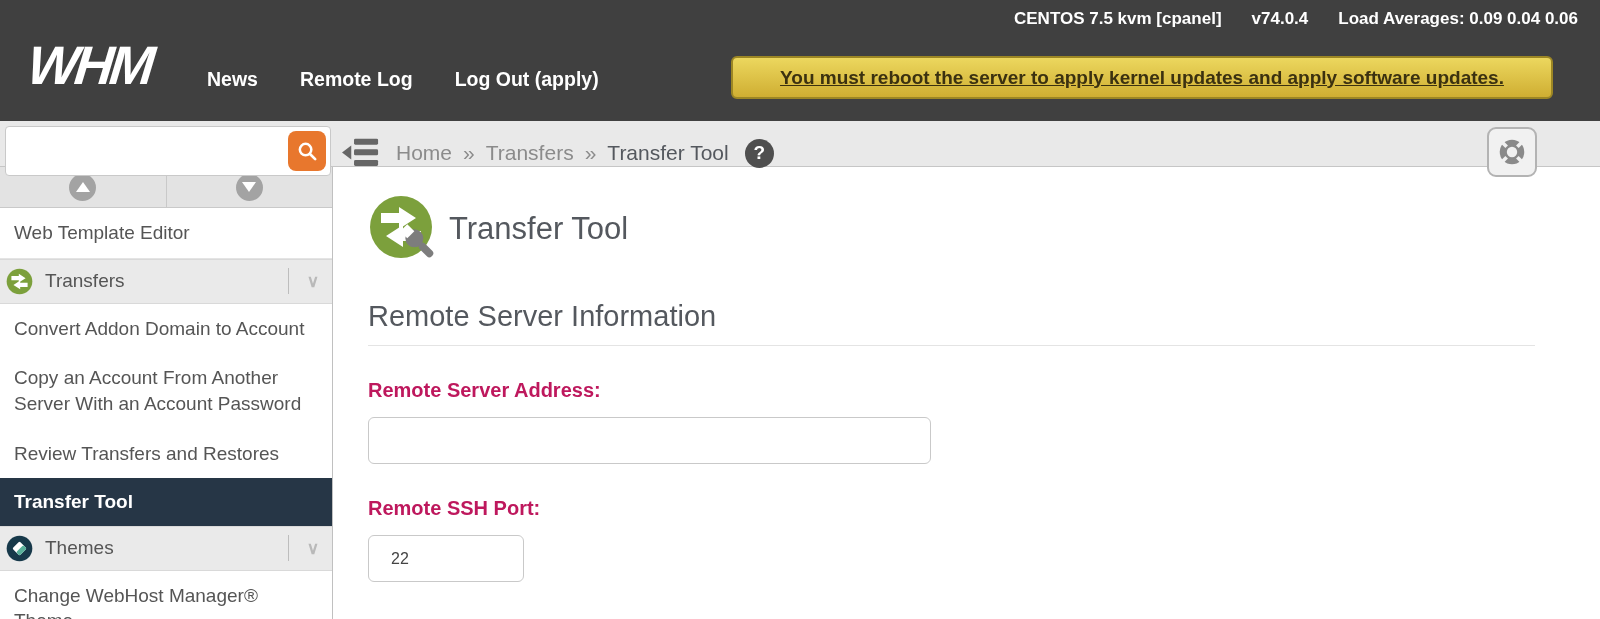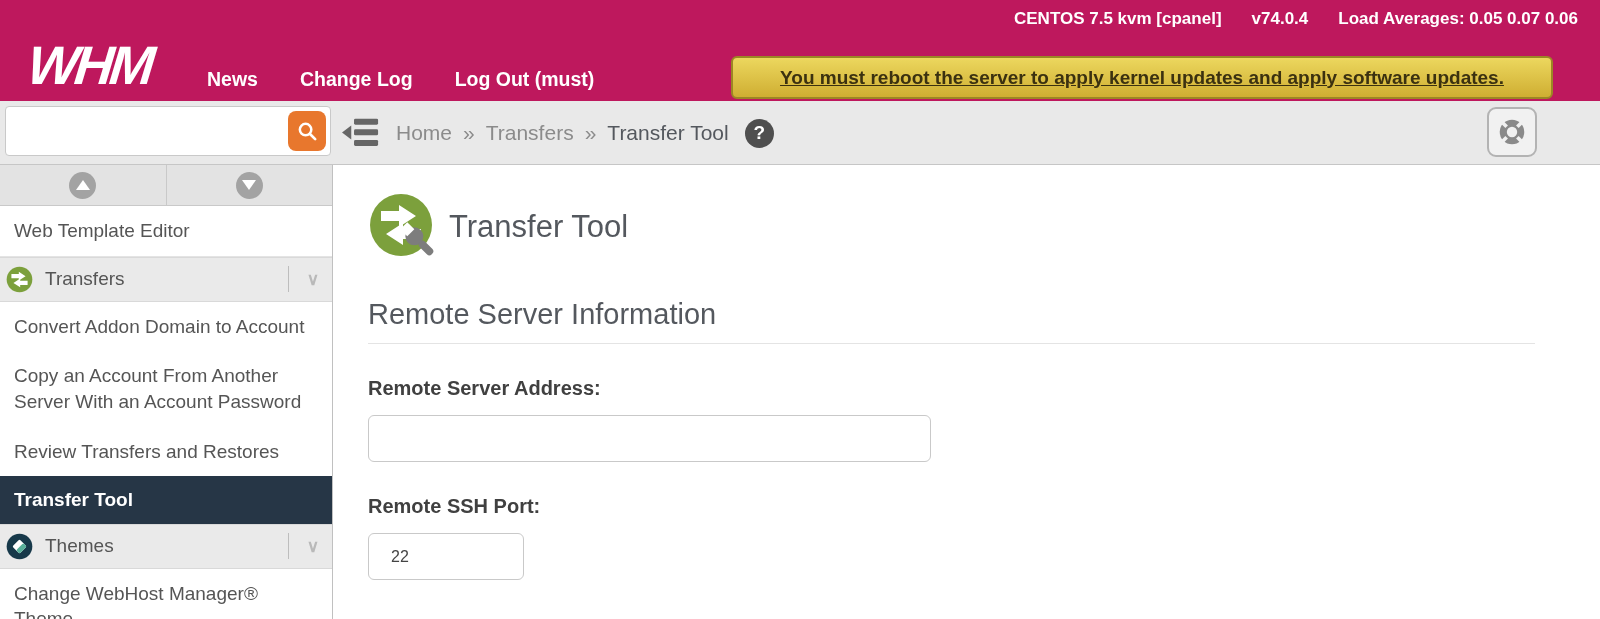--- a/index.html
+++ b/index.html
@@ -4,21 +4,21 @@
 <style>
   * { box-sizing: border-box; }
   html, body { margin:0; padding:0; }
   body {
     width:1600px; height:619px; overflow:hidden;
     font-family:"Liberation Sans", sans-serif;
     background:#ffffff;
   }
 
   
-  .topbar { position:relative; height:101px; background:#be185d; }
+  .topbar { position:relative; height:121px; background:#404040; }
   .status-row {
     position:absolute; top:9px; right:22px;
     display:flex; gap:30px; color:#fff; font-size:17px; font-weight:600;
   }
   .whm-logo {
     position:absolute; left:28px; top:34px;
     color:#fff; font-size:54px; font-weight:900; font-style:italic;
     letter-spacing:-4px; transform:skewX(-6deg);
   }
   .nav-links {
@@ -32,21 +32,21 @@
     border:2px solid #9c8624; border-radius:6px;
     display:flex; align-items:center; justify-content:center;text-align:right;
   }
   .reboot-banner a {
     color:#3b3110; font-size:19px; font-weight:600;
     text-decoration:underline; cursor:pointer;
   }
 
   
   .header-strip {
-    position:relative; height:64px; background:#e9e9e9;
+    position:relative; height:46px; background:#e9e9e9;
     border-bottom:1px solid #c6c6c6;
   }
   .search-wrap {
     position:absolute; left:5px; top:5px; width:326px; height:50px;
     background:#fff; border:1px solid #c9c9c9; border-radius:4px;
   }
   .search-wrap input {
     position:absolute; left:0; top:0; width:280px; height:48px;
     border:none; outline:none; background:transparent;
     font-size:18px; padding:0 12px; font-family:"Liberation Sans", sans-serif;
@@ -113,44 +113,44 @@
 
   
   main.content { flex:1; background:#fff; padding:27px 65px 0 35px; }
   .title-row { display:flex; align-items:center; gap:11px; }
   h1.page-title { margin:0; font-size:31px; font-weight:400; color:#54585e; }
   h2.section-title {
     margin:36px 0 12px 0; padding-bottom:12px;
     font-size:29px; font-weight:400; color:#54585e;
     border-bottom:1px solid #e4e4e4;
   }
-  .field-label { display:block; margin-top:33px; font-size:20px; font-weight:bold; color:#404040; }
+  .field-label { display:block; margin-top:33px; font-size:20px; font-weight:bold; color:#be185d; }
   .field-input {
     display:block; margin-top:15px; height:47px;
     border:1px solid #c9c9c9; border-radius:6px;
     font-size:16px; color:#444; padding:0 14px;
     font-family:"Liberation Sans", sans-serif; outline:none;
   }
   .input-address { width:563px; }
   .input-port { width:156px; padding-left:22px; }
 </style>
 </head>
 <body>
 
 <div class="topbar">
   <div class="status-row">
     <span>CENTOS 7.5 kvm [cpanel]</span>
     <span>v74.0.4</span>
-    <span>Load Averages: 0.05 0.07 0.06</span>
+    <span>Load Averages: 0.09 0.04 0.06</span>
   </div>
   <div class="whm-logo">WHM</div>
   <div class="nav-links">
     <a>News</a>
-    <a>Change Log</a>
-    <a>Log Out (must)</a>
+    <a>Remote Log</a>
+    <a>Log Out (apply)</a>
   </div>
   <div class="reboot-banner">
     <a>You must reboot the server to apply kernel updates and apply software updates.</a>
   </div>
 </div>
 
 <div class="header-strip">
   <div class="search-wrap">
     <input type="text" value="" style="">
     <button class="search-btn">

